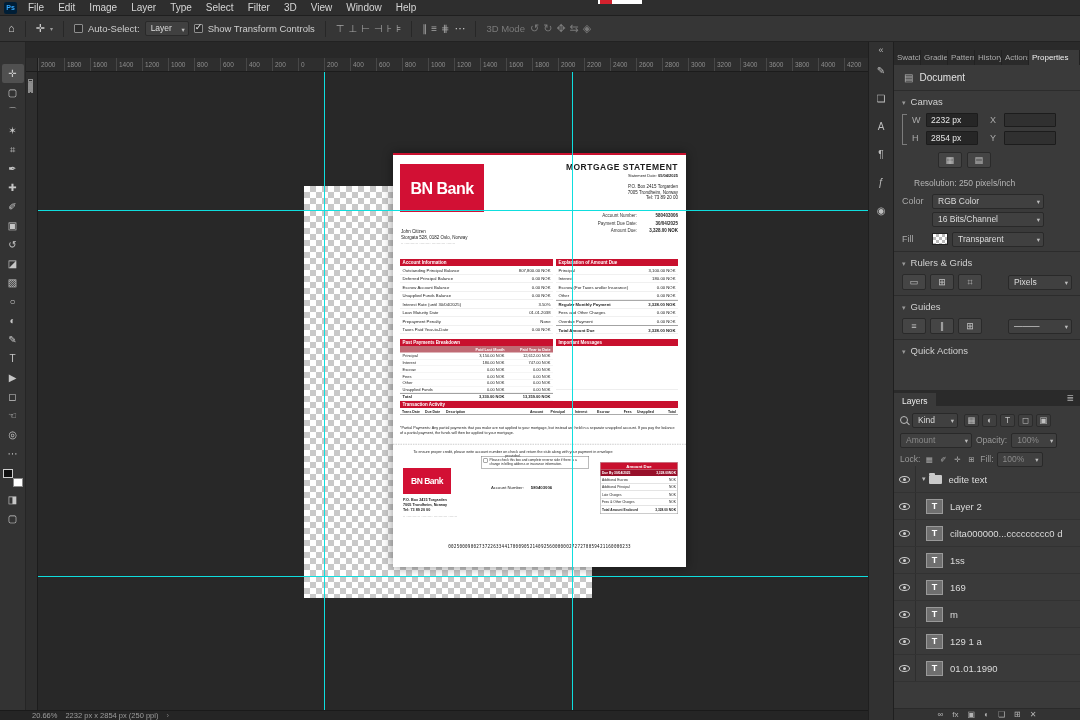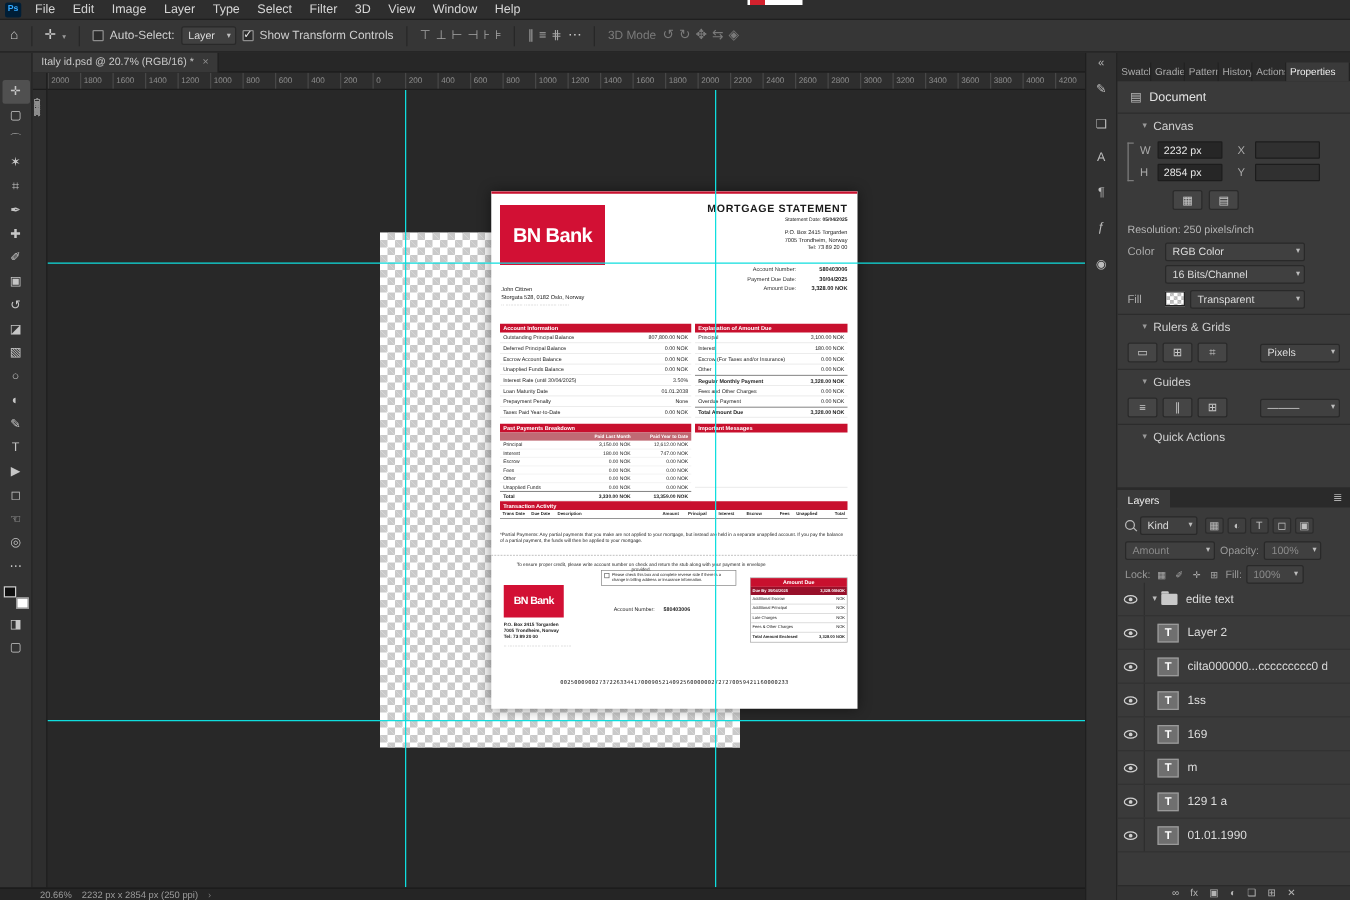--- a/index.html
+++ b/index.html
@@ -123,32 +123,32 @@
 
   
   #rightpanel{position:absolute;left:894px;top:42px;width:186px;height:678px;background:#2a2a2a;z-index:10}
   #panel-tabs{position:absolute;top:8px;left:0;right:0;height:15px;display:flex;background:#2a2a2a}
   .panel-tab{flex:0 0 27px;font-size:8px;color:#ababab;line-height:15px;padding:0 3px;overflow:hidden;white-space:nowrap;border-right:1px solid #222}
   .panel-tab:last-child{flex:0 0 51px;background:#3a3a3a;color:#f0f0f0}
   #props-body{position:absolute;top:23px;left:0;right:0;height:325px;background:#3a3a3a}
   #doc-hdr{position:absolute;top:7px;left:10px;display:flex;gap:6px;align-items:center;font-size:10px;color:#e2e2e2}
   #doc-hdr-icon{font-size:10px;color:#b5b5b5}
   .pdiv{position:absolute;left:0;right:0;height:1px;background:#2c2c2c}
-  .sec{position:absolute;left:20px;display:flex;gap:5px;align-items:flex-start;font-size:9.5px;color:#d0d0d0}
+  .sec{position:absolute;left:8px;display:flex;gap:5px;align-items:flex-end;font-size:9.5px;color:#d0d0d0}
   .sec-chev{font-size:7px;color:#999}
   #link-brace{position:absolute;left:8px;top:49px;width:5px;height:31px;border:1px solid #7c7c7c;border-right:none}
   .frow{position:absolute;left:18px;right:8px;height:16px;display:flex;align-items:center;gap:4px}
   .flabel{width:10px;font-size:9px;color:#aaa}
   .flabel.wide{width:26px;margin-left:-10px}
   .pfield{width:52px;height:14px;background:#262626;border:1px solid #1c1c1c;color:#e6e6e6;font-size:8.5px;padding:0 4px;font-family:inherit;border-radius:1px}
   .pfield.dimf{background:#303030;color:#777}
   .flabel.ml{margin-left:8px}
   #canvas-btns{position:absolute;left:44px;top:87px;display:flex;gap:5px}
   .pbtn{width:24px;height:16px;background:#454545;border:1px solid #2a2a2a;border-radius:2px;color:#c8c8c8;font-size:9px;display:flex;align-items:center;justify-content:center}
-  #res-text{position:absolute;left:8px;top:113px;font-size:8.5px;color:#b5b5b5}
+  #res-text{position:absolute;left:20px;top:113px;font-size:8.5px;color:#b5b5b5}
   .pdd{height:15px;line-height:13px}
   #fill-swatch{width:16px;height:12px;background-color:#fff;background-image:linear-gradient(45deg,#bbb 25%,transparent 25%,transparent 75%,#bbb 75%),linear-gradient(45deg,#bbb 25%,transparent 25%,transparent 75%,#bbb 75%);background-size:6px 6px;background-position:0 0,3px 3px;border:1px solid #222}
   .icon-row{position:absolute;left:8px;right:8px;height:18px;display:flex;gap:4px;align-items:center}
   .icon-row .each-host{display:flex;gap:4px}
   .right-dd{margin-left:auto;width:64px}
   #layers-tabbar{position:absolute;top:348px;left:0;right:0;height:16px;background:#2a2a2a}
   #layers-tab{display:inline-block;background:#3a3a3a;color:#ececec;font-size:8.5px;line-height:16px;padding:0 8px}
   #layers-menu{position:absolute;right:6px;top:0;line-height:16px;color:#b0b0b0;font-size:9px}
   #layers-body{position:absolute;top:364px;left:0;right:0;bottom:0;background:#3a3a3a}
   #filter-row{position:absolute;top:6px;left:6px;right:6px;height:16px;display:flex;gap:4px;align-items:center}
@@ -242,26 +242,20 @@
     <span id="mode3d-icons">
 
     <span class="ob-icon dim2">↺</span>
         <span class="ob-icon dim2">↻</span>
         <span class="ob-icon dim2">✥</span>
         <span class="ob-icon dim2">⇆</span>
         <span class="ob-icon dim2">◈</span>
       </span>
   </div>
 
-  <div id="tabbar">
-    <div id="doc-tab">
-      <span>Italy id.psd @ 20.7% (RGB/16) *</span>
-      <span class="tab-close">×</span>
-    </div>
-  </div>
 
   <div id="toolstrip">
     <div id="tool-list">
 
     <div class="tool-cell">
           <span class="tool-glyph">✛</span>
         </div>
         <div class="tool-cell">
           <span class="tool-glyph">▢</span>
         </div>

